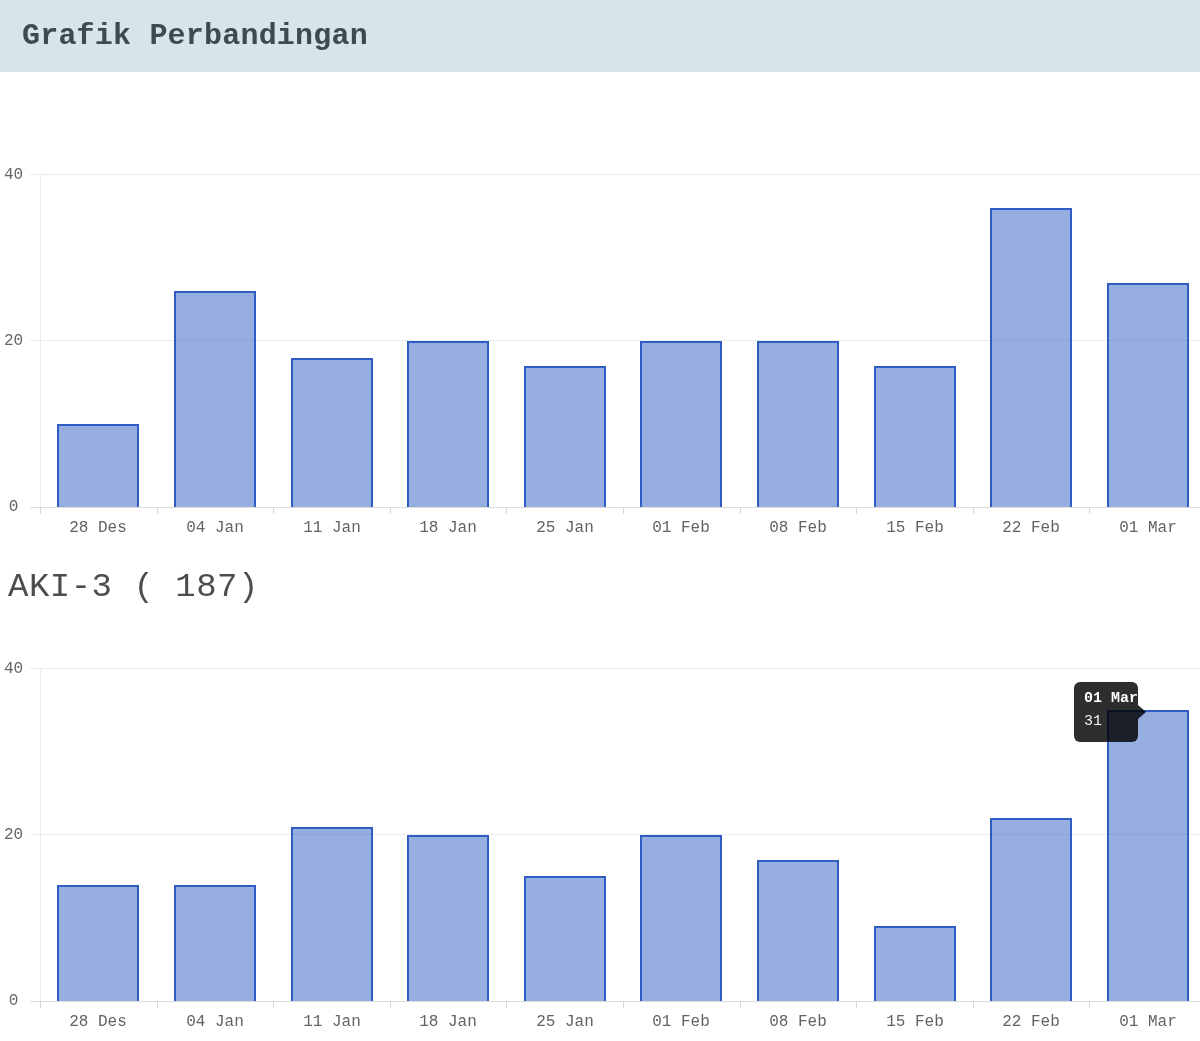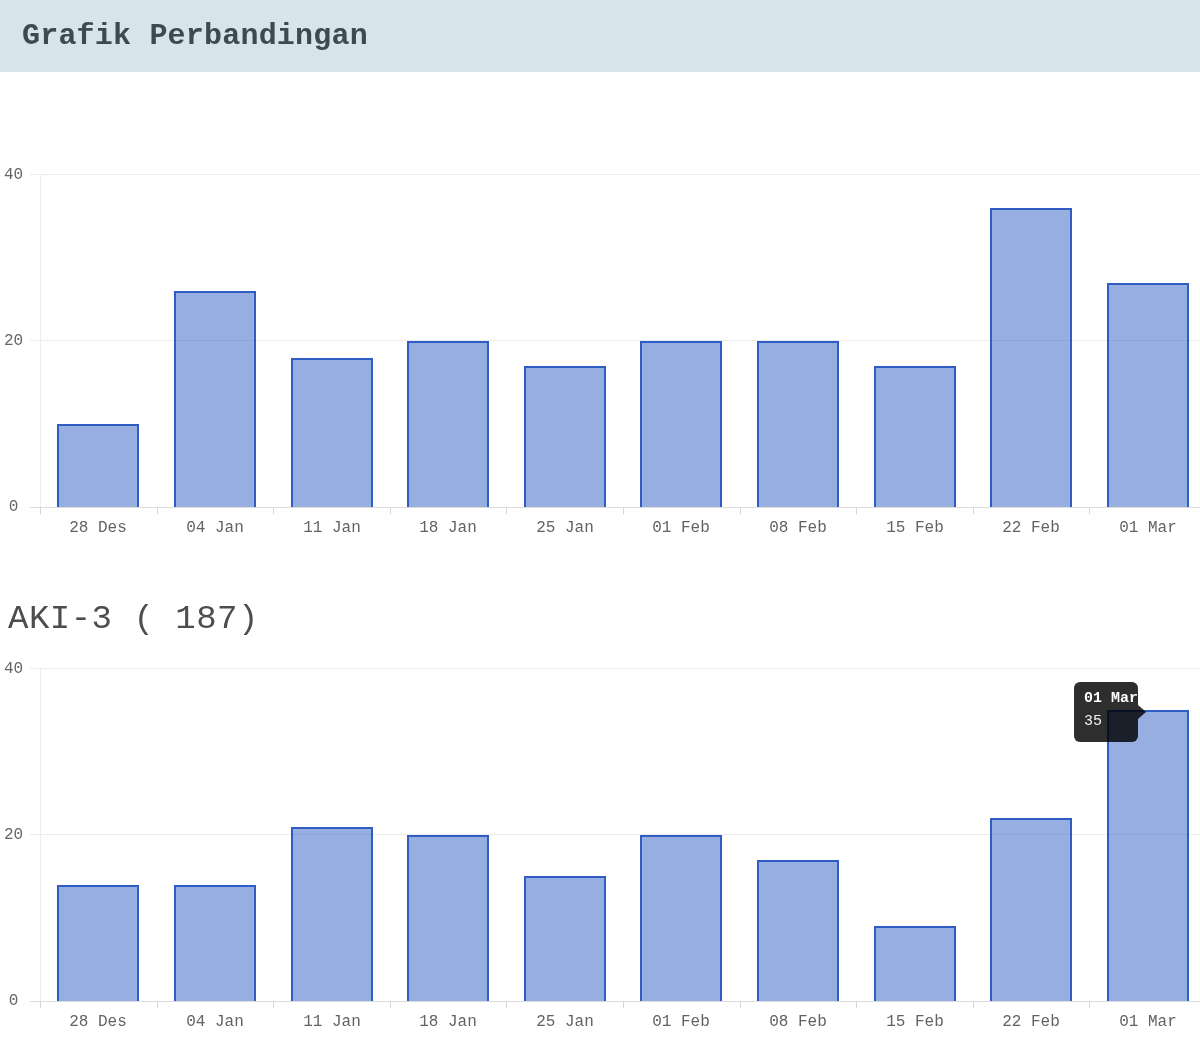--- a/index.html
+++ b/index.html
@@ -23,21 +23,21 @@
     letter-spacing:0.2px;
   }
 
   
   .chart-title {
     position:absolute; left:8px;
     font-size:34px; font-weight:400; color:#4d4d4d;
     letter-spacing:0.5px;
   }
   #title-0 { top:102px; }
-  #title-1 { top:600px; }
+  #title-1 { top:568px; }
 
   
   .plot {
     position:absolute; left:0; width:1200px; height:332px;
   }
   #plot-0 { top:175px; }
   #plot-1 { top:669px; }
 
   .gridline {
     position:absolute; left:30px; width:1170px; height:1px;
@@ -171,17 +171,17 @@
       <div class="x-tick-mark" style="left: 973px;"></div>
       <div class="bar" style="left: 990px; width: 82px; top: 149px; height: 183px;"></div>
       <div class="x-tick-label" style="left: 973px;">22 Feb</div>
       <div class="x-tick-mark" style="left: 1089px;"></div>
       <div class="bar" style="left: 1107px; width: 82px; top: 41px; height: 291px;"></div>
       <div class="x-tick-label" style="left: 1090px;">01 Mar</div>
     </div>
 
   <div class="chart-tooltip">
     <div class="tooltip-title">01 Mar</div>
-    <div class="tooltip-value">35</div>
+    <div class="tooltip-value">31</div>
     <div class="tooltip-caret"></div>
   </div>
 
 </div>
 
 </body></html>

